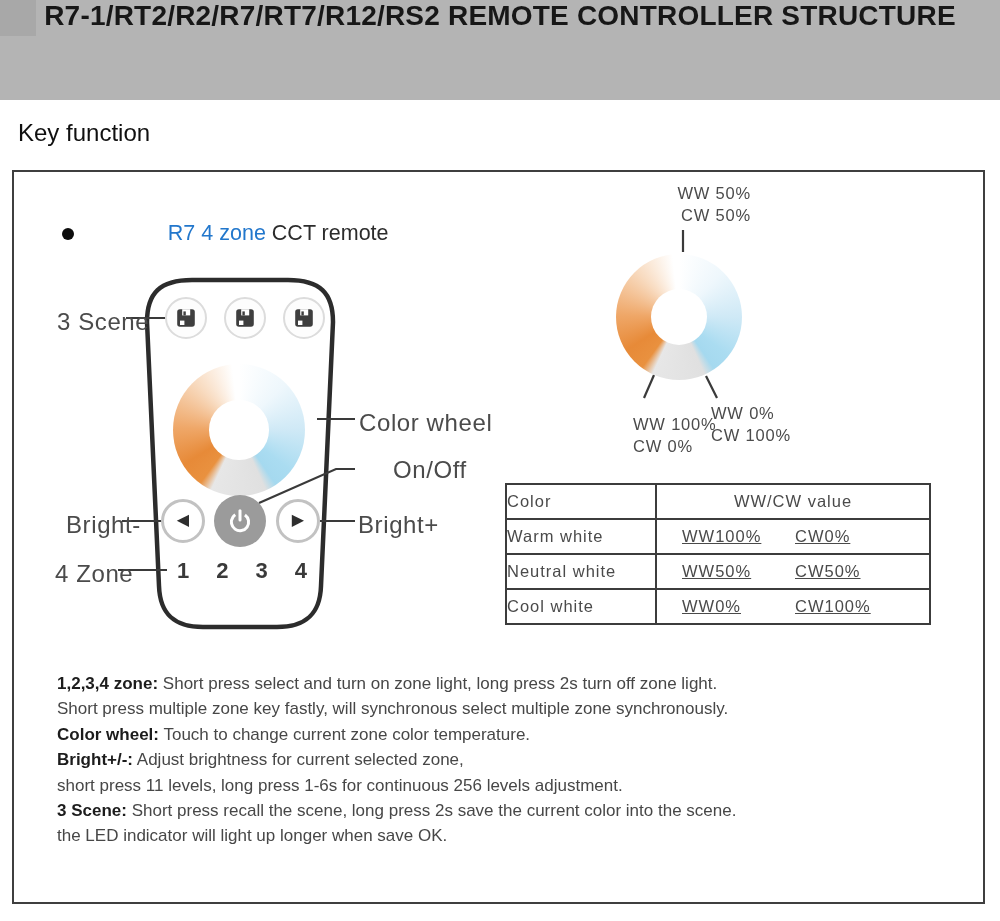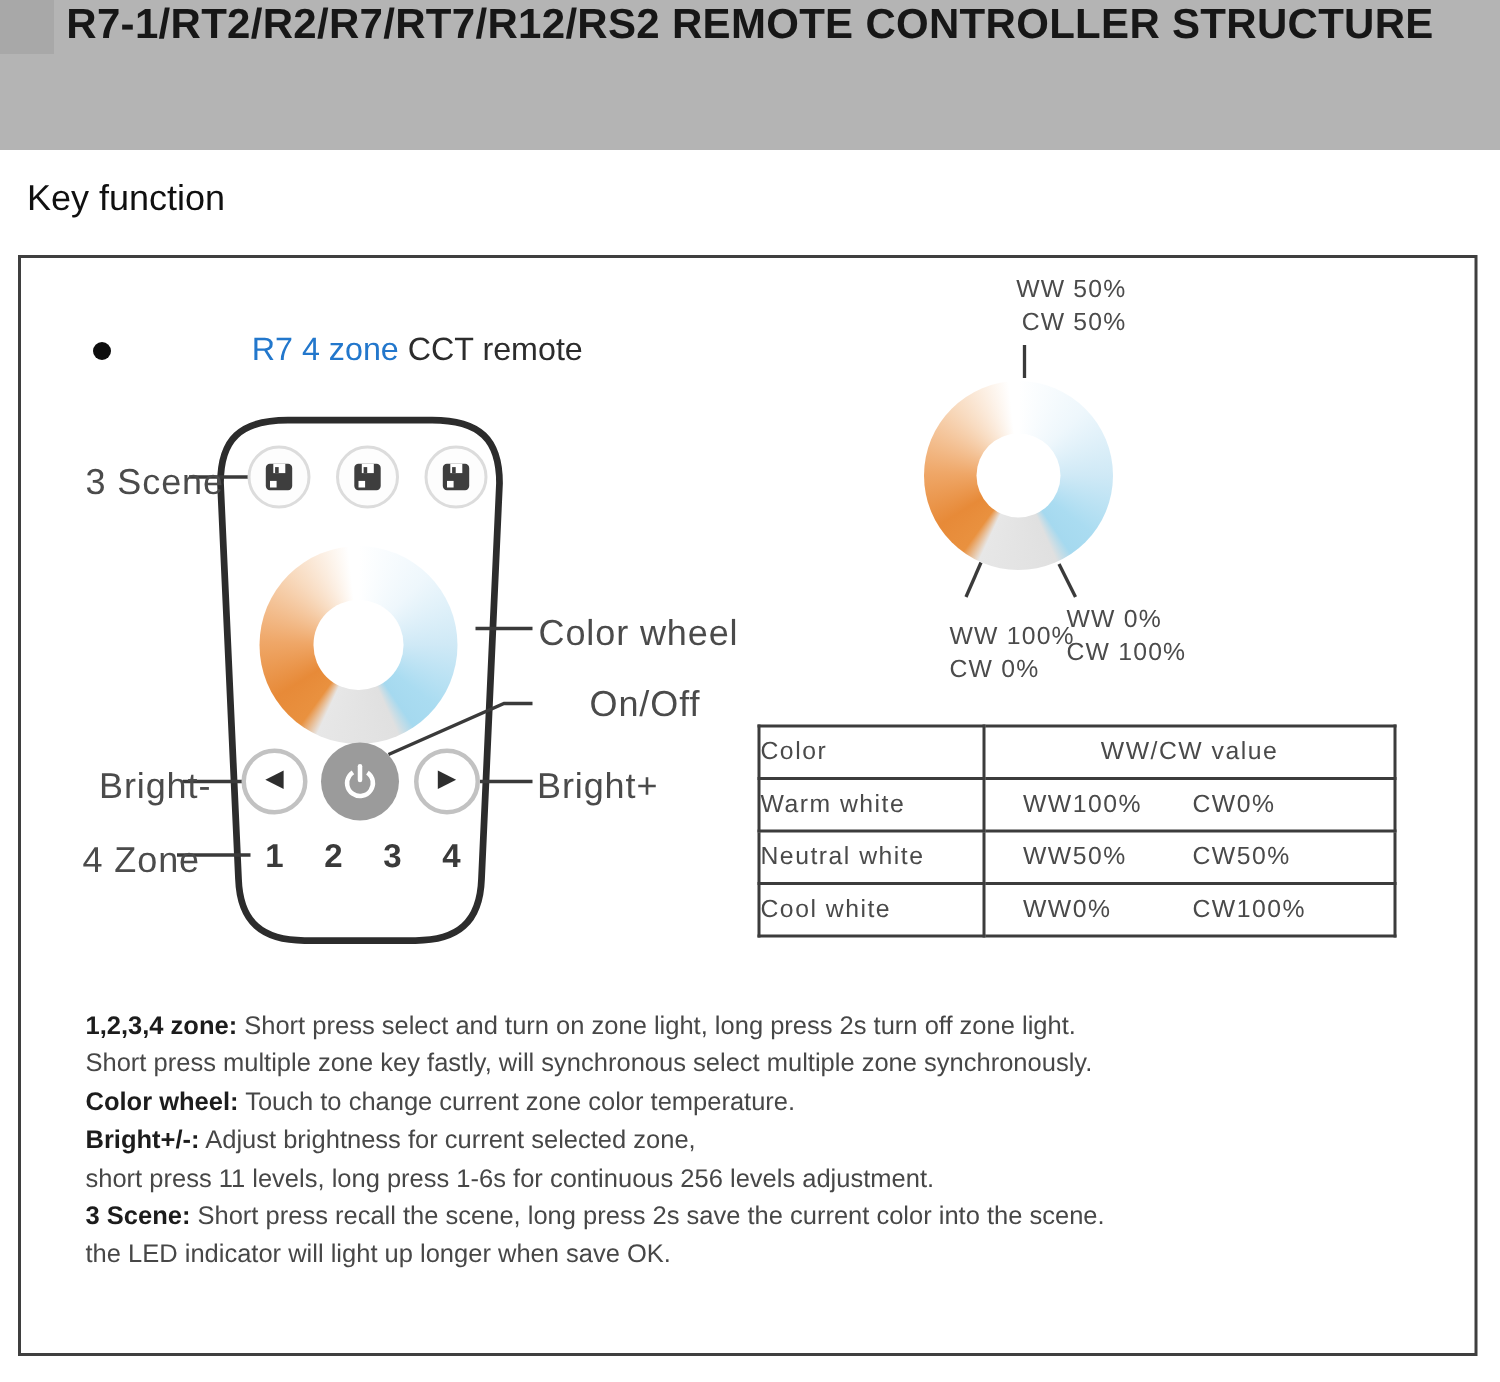--- a/index.html
+++ b/index.html
@@ -57,21 +57,21 @@
   .wheel-lbl{position:absolute;font-size:16.5px;color:#4b4b4b;letter-spacing:0.8px;line-height:22px;white-space:nowrap;}
   .wheel-lbl.center{text-align:right;}
 
   
   table.cct{position:absolute;left:491px;top:311px;border-collapse:collapse;table-layout:fixed;
             font-size:16.5px;color:#4a4a4a;letter-spacing:1px;}
   table.cct th,table.cct td{border:2px solid #3c3c3c;height:33px;font-weight:400;padding:0;}
   table.cct .c1{width:148px;text-align:left;}
   table.cct .c2{width:247px;text-align:center;}
   table.cct td.vals{text-align:left;padding-left:25px;}
-  table.cct td.vals span{display:inline-block;width:113px;}
+  table.cct td.vals span{display:inline-block;width:113px;text-decoration:underline;}
 
   
   .descs{position:absolute;left:43px;top:499px;width:915px;font-size:17px;line-height:25.4px;color:#474747;}
   .descs p{margin:0;}
   .descs b{color:#1c1c1c;font-weight:700;}
   .descs span{white-space:pre-wrap;}
 </style>
 </head>
 <body>
 

